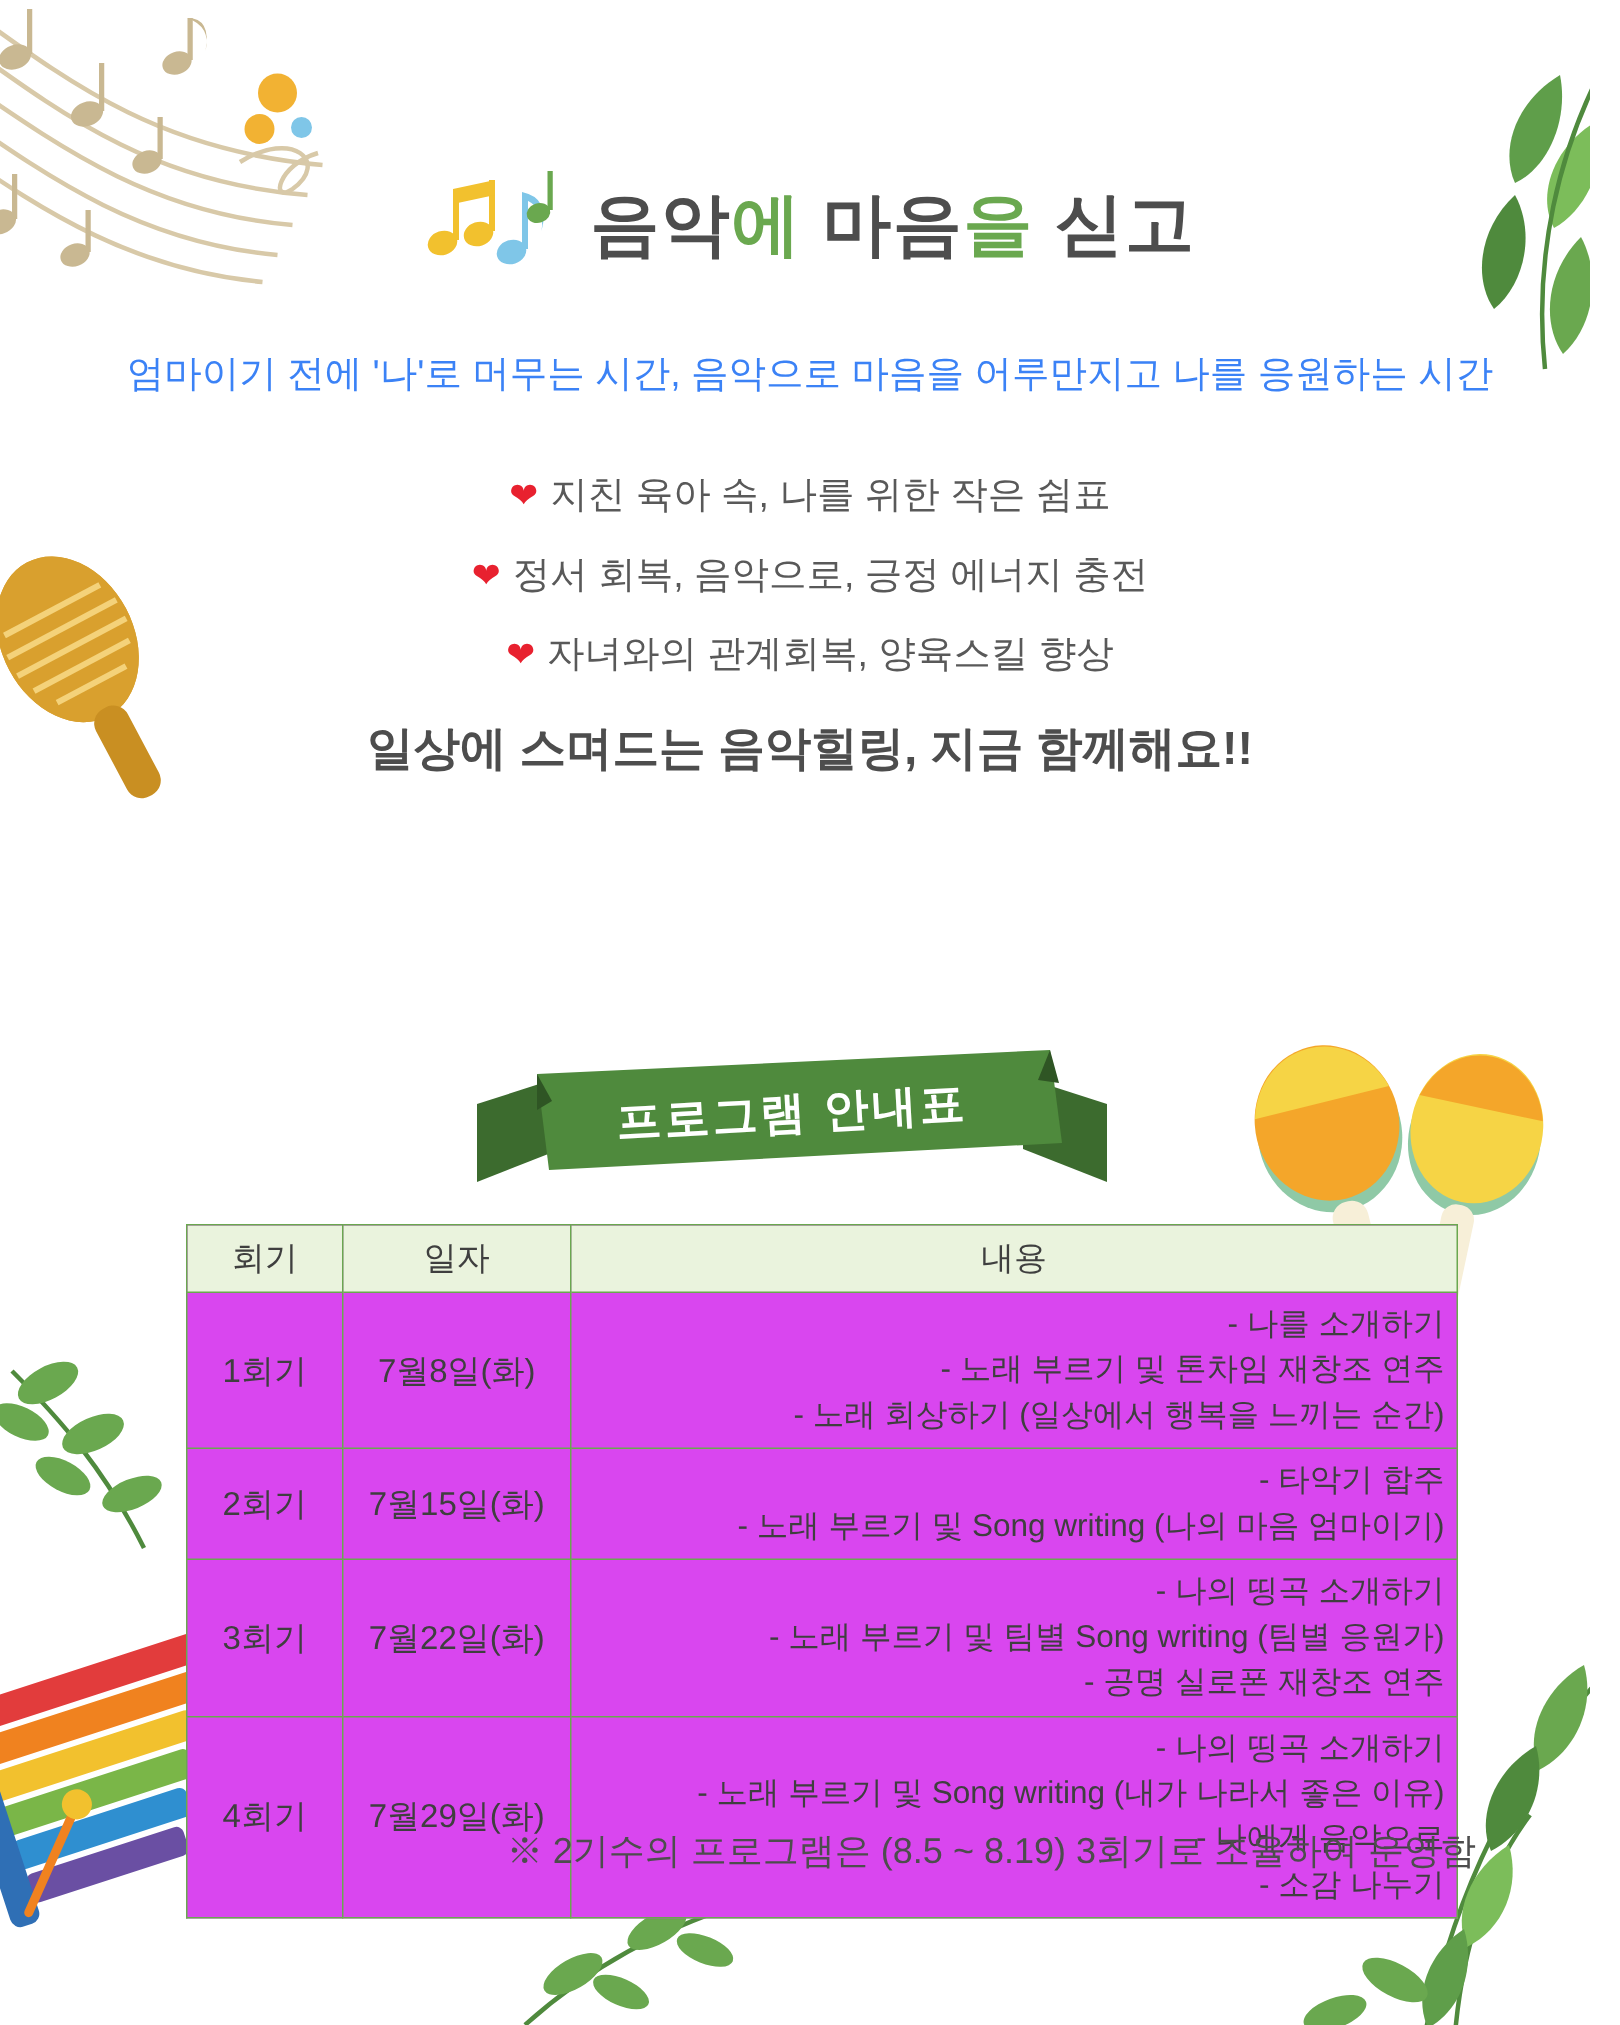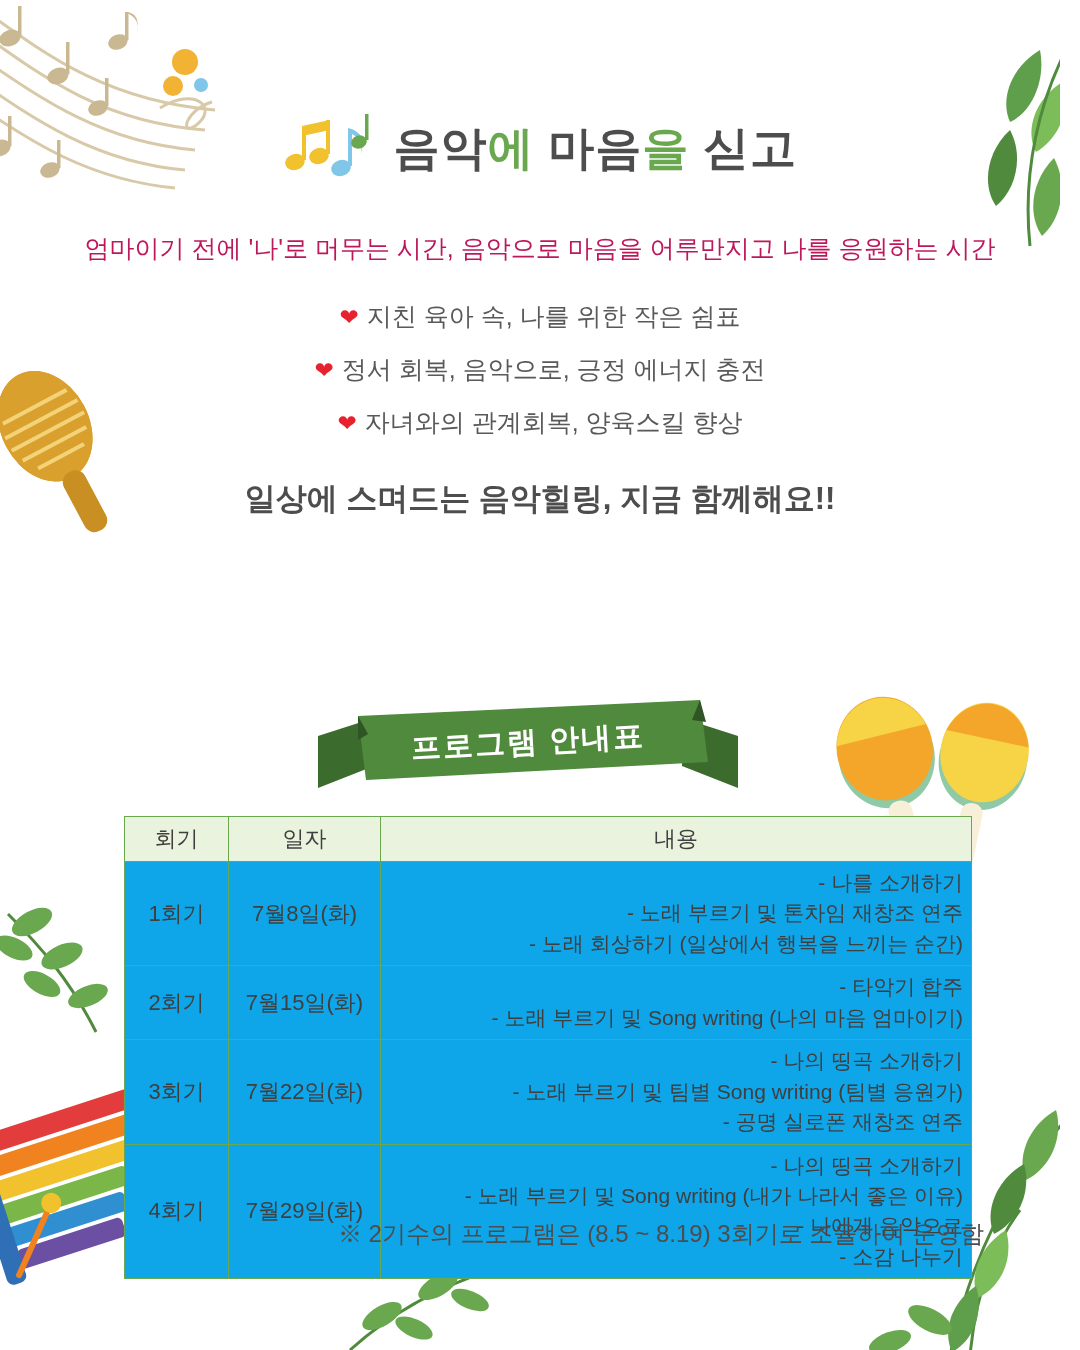--- a/index.html
+++ b/index.html
@@ -49,36 +49,36 @@
   #main-title .g {
     color: #6aa84f;
   }
   #subtitle {
     position: absolute;
     top: 232px;
     left: 0;
     width: 1080px;
     text-align: center;
     font-size: 25px;
-    color: #be185d;
+    color: #3b82f6;
     letter-spacing: 0px;
   }
 
   
   #bullets {
     position: absolute;
     top: 300px;
     left: 0;
     width: 1080px;
     text-align: center;
   }
   .bullet {
     font-size: 25px;
     color: #595959;
-    margin: 0 0 20px 0;
+    margin: 13px 0 20px 0;
     white-space: nowrap;
   }
   .heart {
     color: #e8212f;
     font-size: 23px;
     margin-right: 8px;
   }
 
   #tagline {
     position: absolute;
@@ -126,21 +126,21 @@
     letter-spacing: 2px;
   }
 
   
   #program-table {
     position: absolute;
     top: 816px;
     left: 124px;
     width: 848px;
     border-collapse: collapse;
-    background: #0ea5e9;
+    background: #d946ef;
   }
   #program-table th,
   #program-table td {
     border: 1.5px solid #6aa84f;
     font-size: 21px;
     color: #3f3f3f;
     padding: 6px 8px;
   }
   #program-table thead th {
     background: #eaf3dd;

